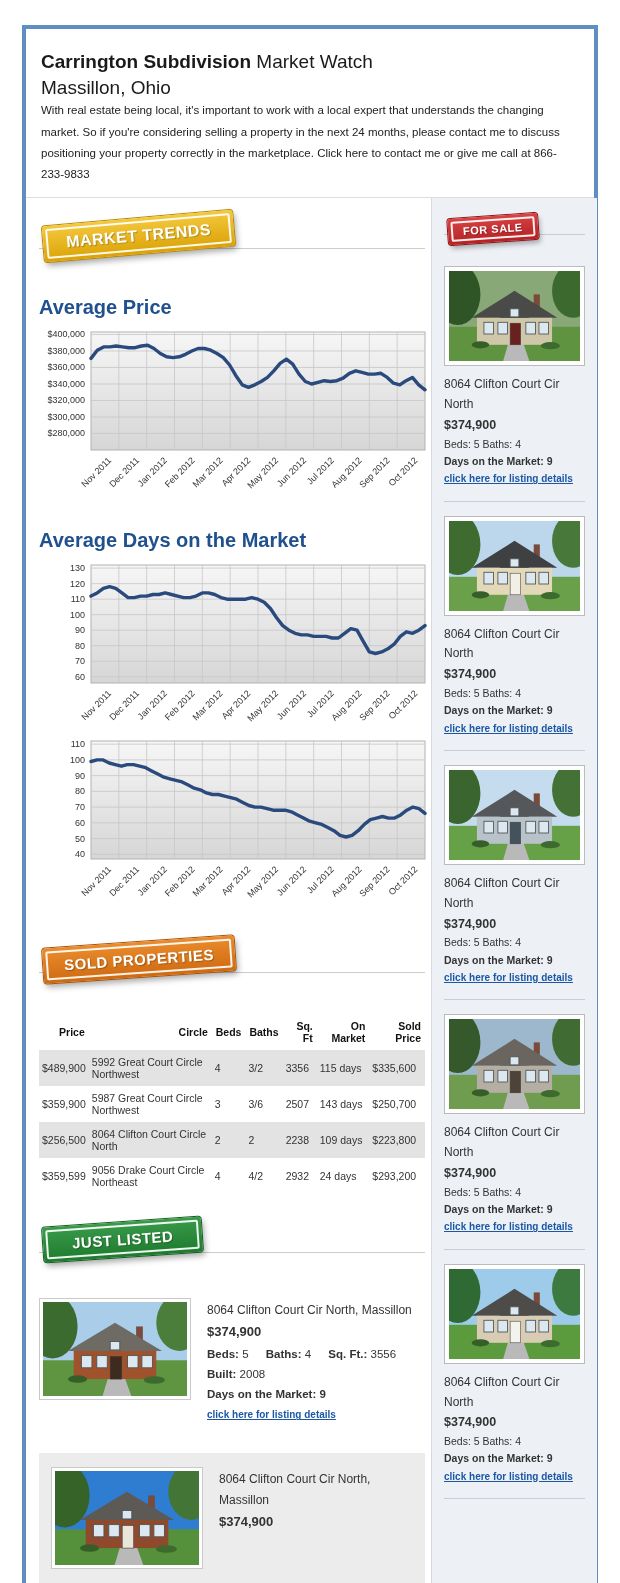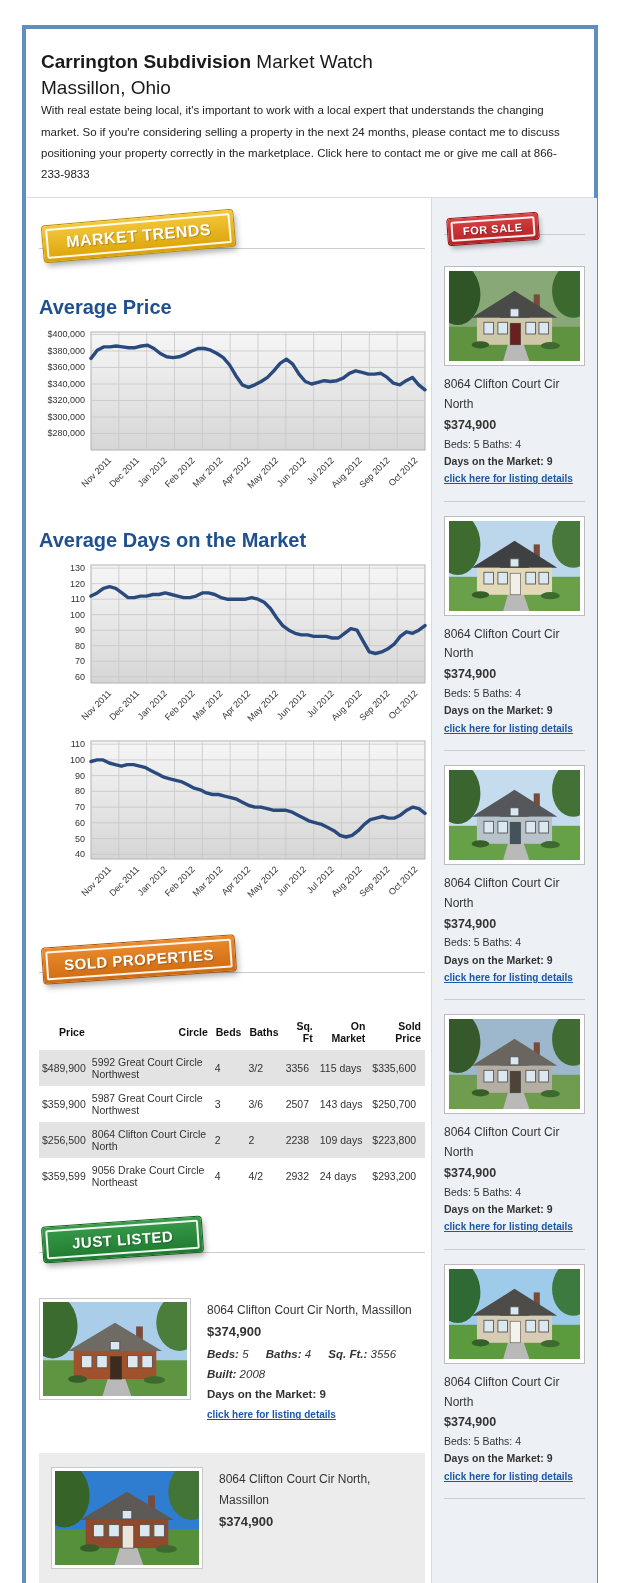--- a/index.html
+++ b/index.html
@@ -52,21 +52,21 @@
   table.sold tr.shade td { background:#e3e3e3; }
   
   .jl-card { display:flex; gap:16px; margin-top:24px; }
   .jl-card.gray { background:#ececec; padding:14px 12px; margin-top:28px; }
   .photo-lg { width:152px; height:102px; background:#fff; padding:3px; border:1px solid #c9c9c9; flex:none; }
   .photo-lg .ph, .photo-sm .ph { width:100%; height:100%; display:block; }
   .jl-txt { font-size:11.5px; line-height:1.75; padding-top:2px; }
   .jl-addr { font-size:12px; }
   .jl-price { font-weight:bold; font-size:13px; }
   .jl-specs .lbl { font-weight:bold; }
-  .jl-specs .sp { margin-right:14px;font-style:italic; }
+  .jl-specs .sp { margin-right:14px; }
   .jl-days { font-weight:bold; }
   a.listing-link { color:#1c57a5; font-weight:bold; font-size:10px; text-decoration:underline; }
   
   .sb-card { margin-top:14px; }
   .photo-sm { width:141px; height:100px; background:#fff; padding:4px; border:1px solid #bbb; }
   .sb-txt { margin-top:9px; font-size:10.5px; line-height:1.65; }
   .sb-addr { font-size:12px; color:#333; }
   .sb-price { font-weight:bold; font-size:12.5px; }
   .sb-days { font-weight:bold; }
   .sb-card hr { border:none; border-top:1px solid #c9ced6; margin:13px 0 4px 0; }

